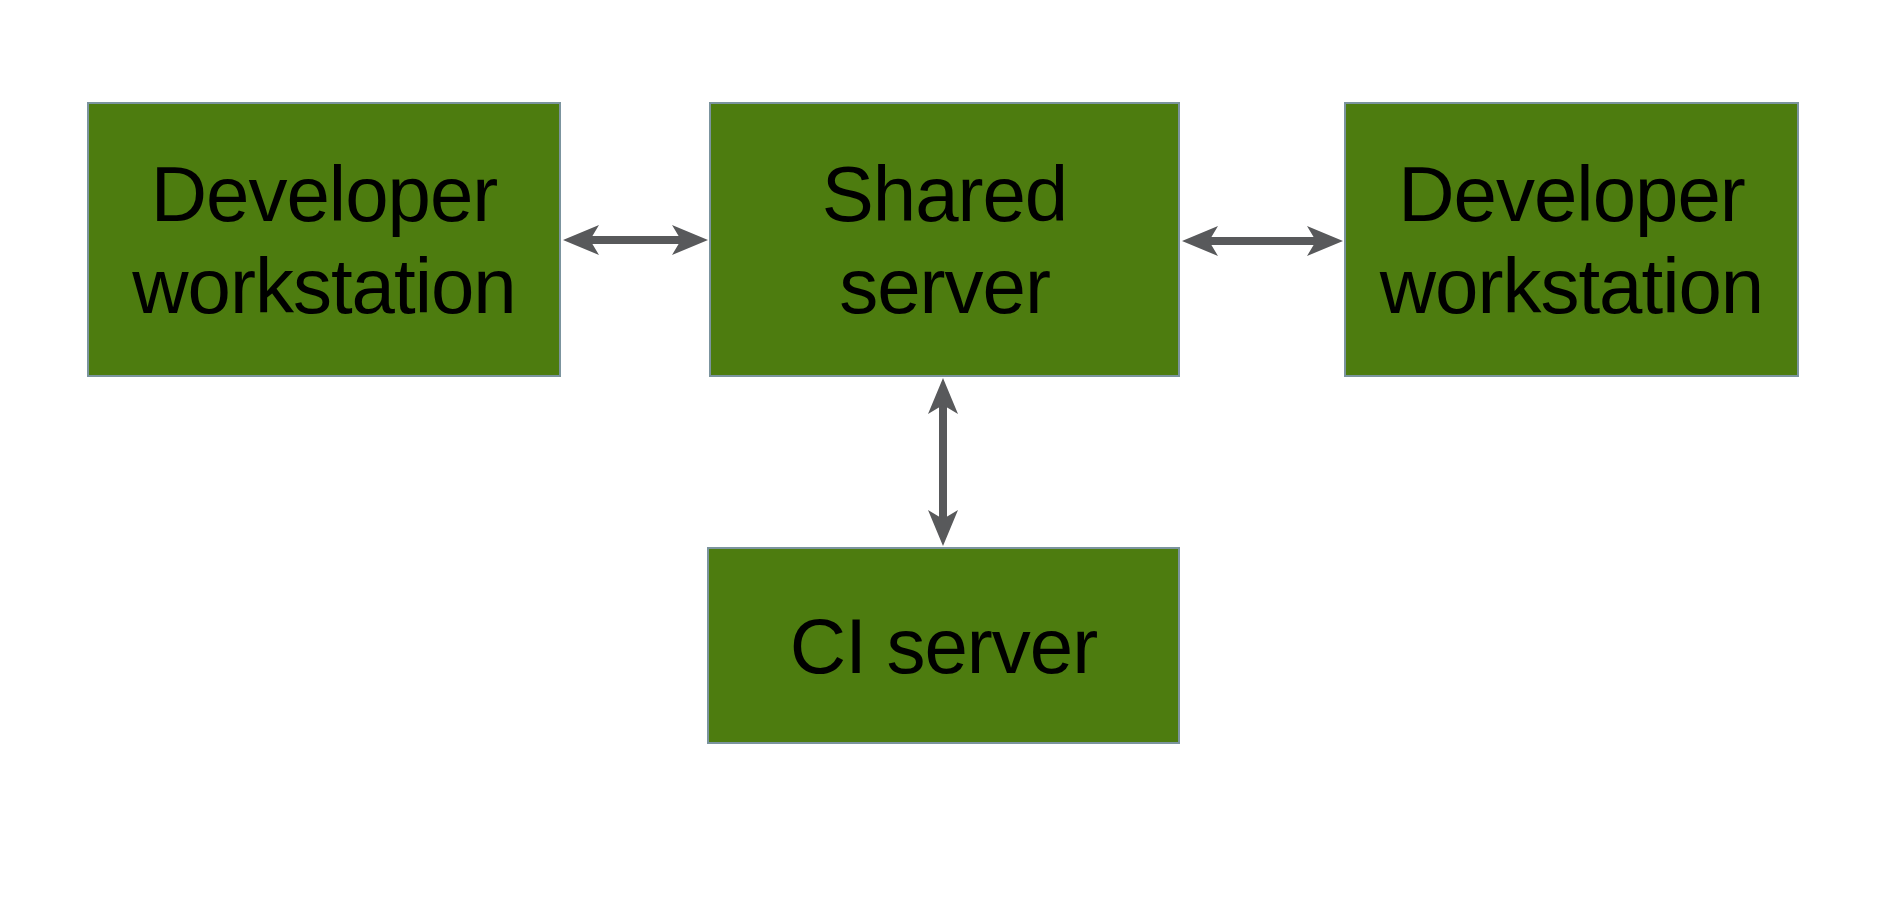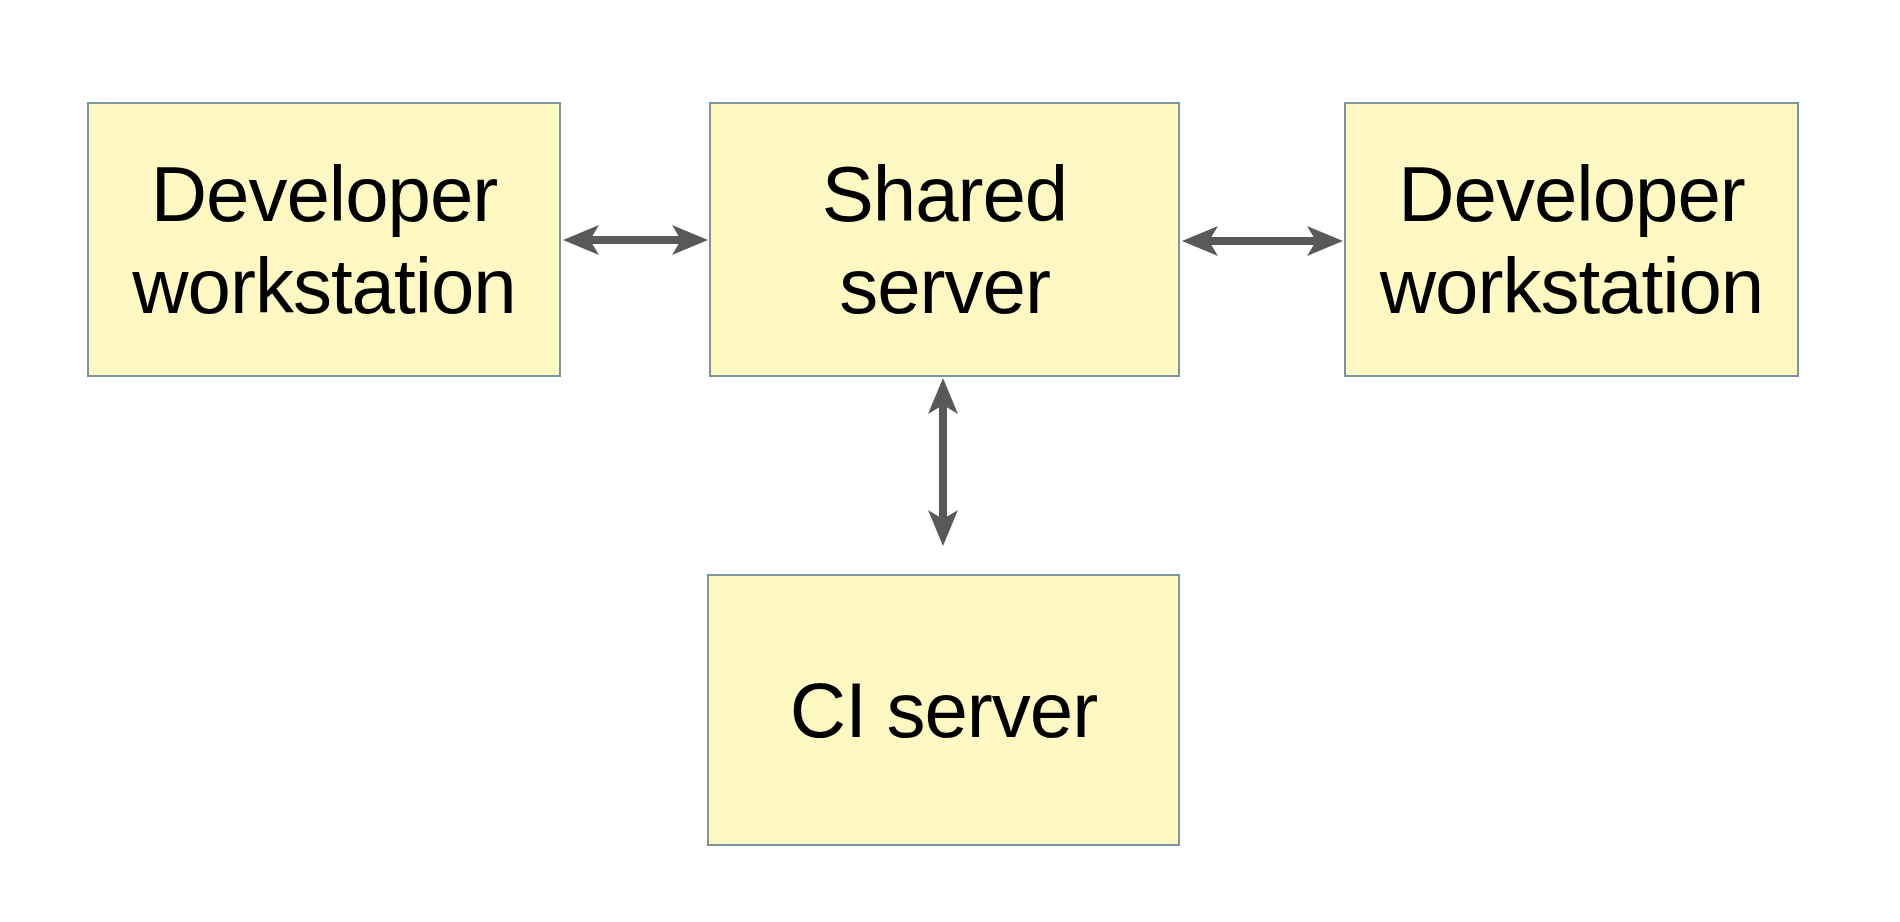--- a/index.html
+++ b/index.html
@@ -19,38 +19,38 @@
     position: absolute;
     left: 0;
     top: 0;
     width: 1900px;
     height: 922px;
     pointer-events: none;
   }
   .node {
     position: absolute;
     box-sizing: border-box;
-    background: #fef9c3;
+    background: #4d7c0f;
     border: 2px solid #7b949e;
     display: flex;
     align-items: center;
     justify-content: center;
     text-align: center;
   }
   .node-label {
     font-size: 78px;
     line-height: 92px;
     color: #000000;
     letter-spacing: -1px;
     white-space: pre-line;
   }
   .node-dev-left   { left: 87px;   top: 102px; width: 474px; height: 275px; }
   .node-shared     { left: 709px;  top: 102px; width: 471px; height: 275px; }
   .node-dev-right  { left: 1344px; top: 102px; width: 455px; height: 275px; }
-  .node-ci         { left: 707px;  top: 574px; width: 473px; height: 272px; }
+  .node-ci         { left: 707px;  top: 547px; width: 473px; height: 197px; }
 </style>
 </head>
 <body>
 
 <div class="canvas">
 
   <svg class="edges-layer" viewBox="0 0 1900 922">
 
     <g>
       <line x1="590" y1="240" x2="681" y2="240" stroke-width="8" stroke="#58595b"></line>

